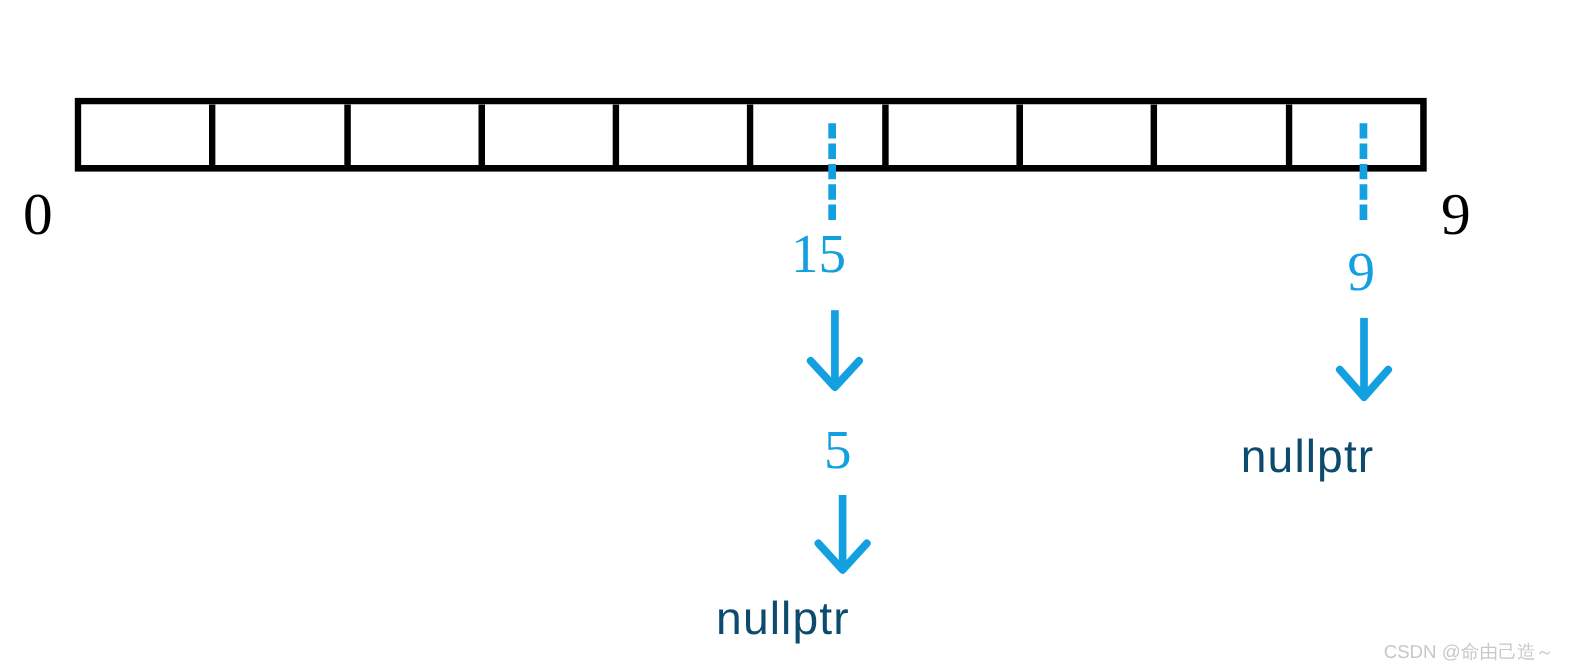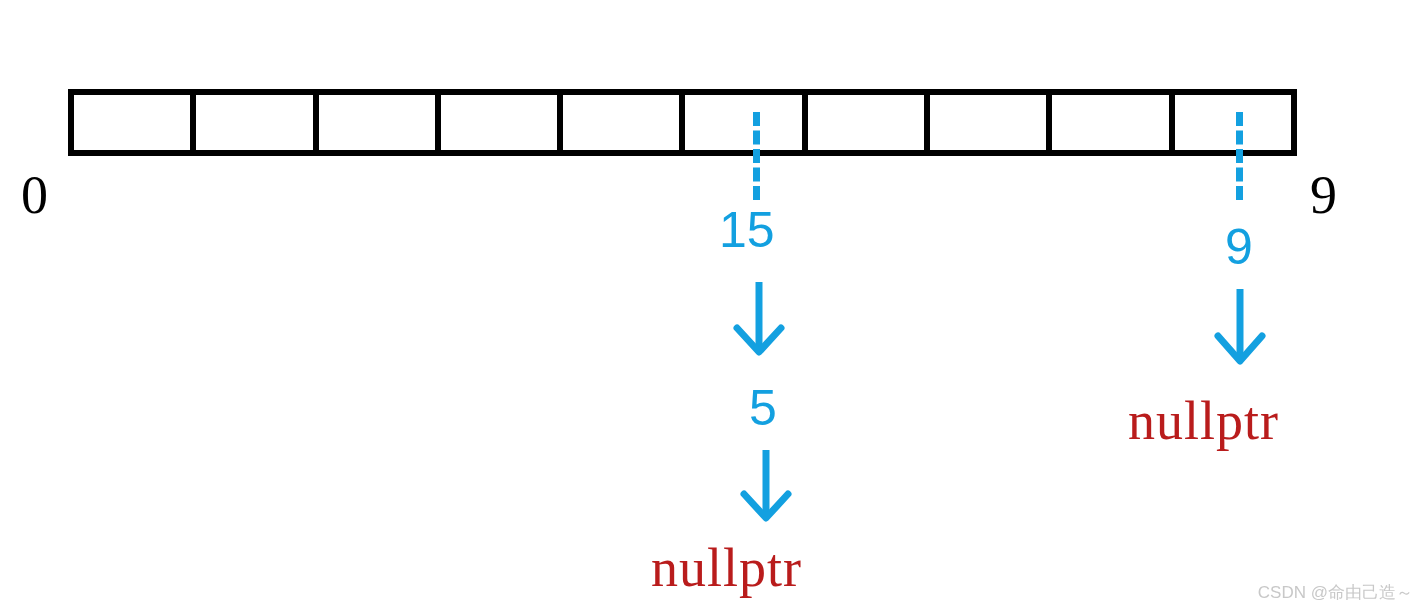--- a/index.html
+++ b/index.html
@@ -63,30 +63,30 @@
     position: absolute;
     overflow: visible;
   }
 
   
   .blue-label {
     position: absolute;
     color: #13A0E0;
     line-height: 1;
     white-space: nowrap;
-    font-family: Liberation Sans, sans-serif;
+    font-family: Liberation Serif, serif;
     font-size: 50px;
   }
   .blue-null {
     position: absolute;
-    color: #b91c1c;
+    color: #0c4a6e;
     line-height: 1;
     white-space: nowrap;
-    font-family: Liberation Serif, serif;
-    font-size: 54px;
+    font-family: Liberation Sans, sans-serif;
+    font-size: 42px;
     letter-spacing: 1px;
   }
 
   
   #watermark {
     position: absolute;
     right: 14px;
     bottom: 6px;
     color: #c8c8c8;
     font-family: Liberation Sans, sans-serif;

